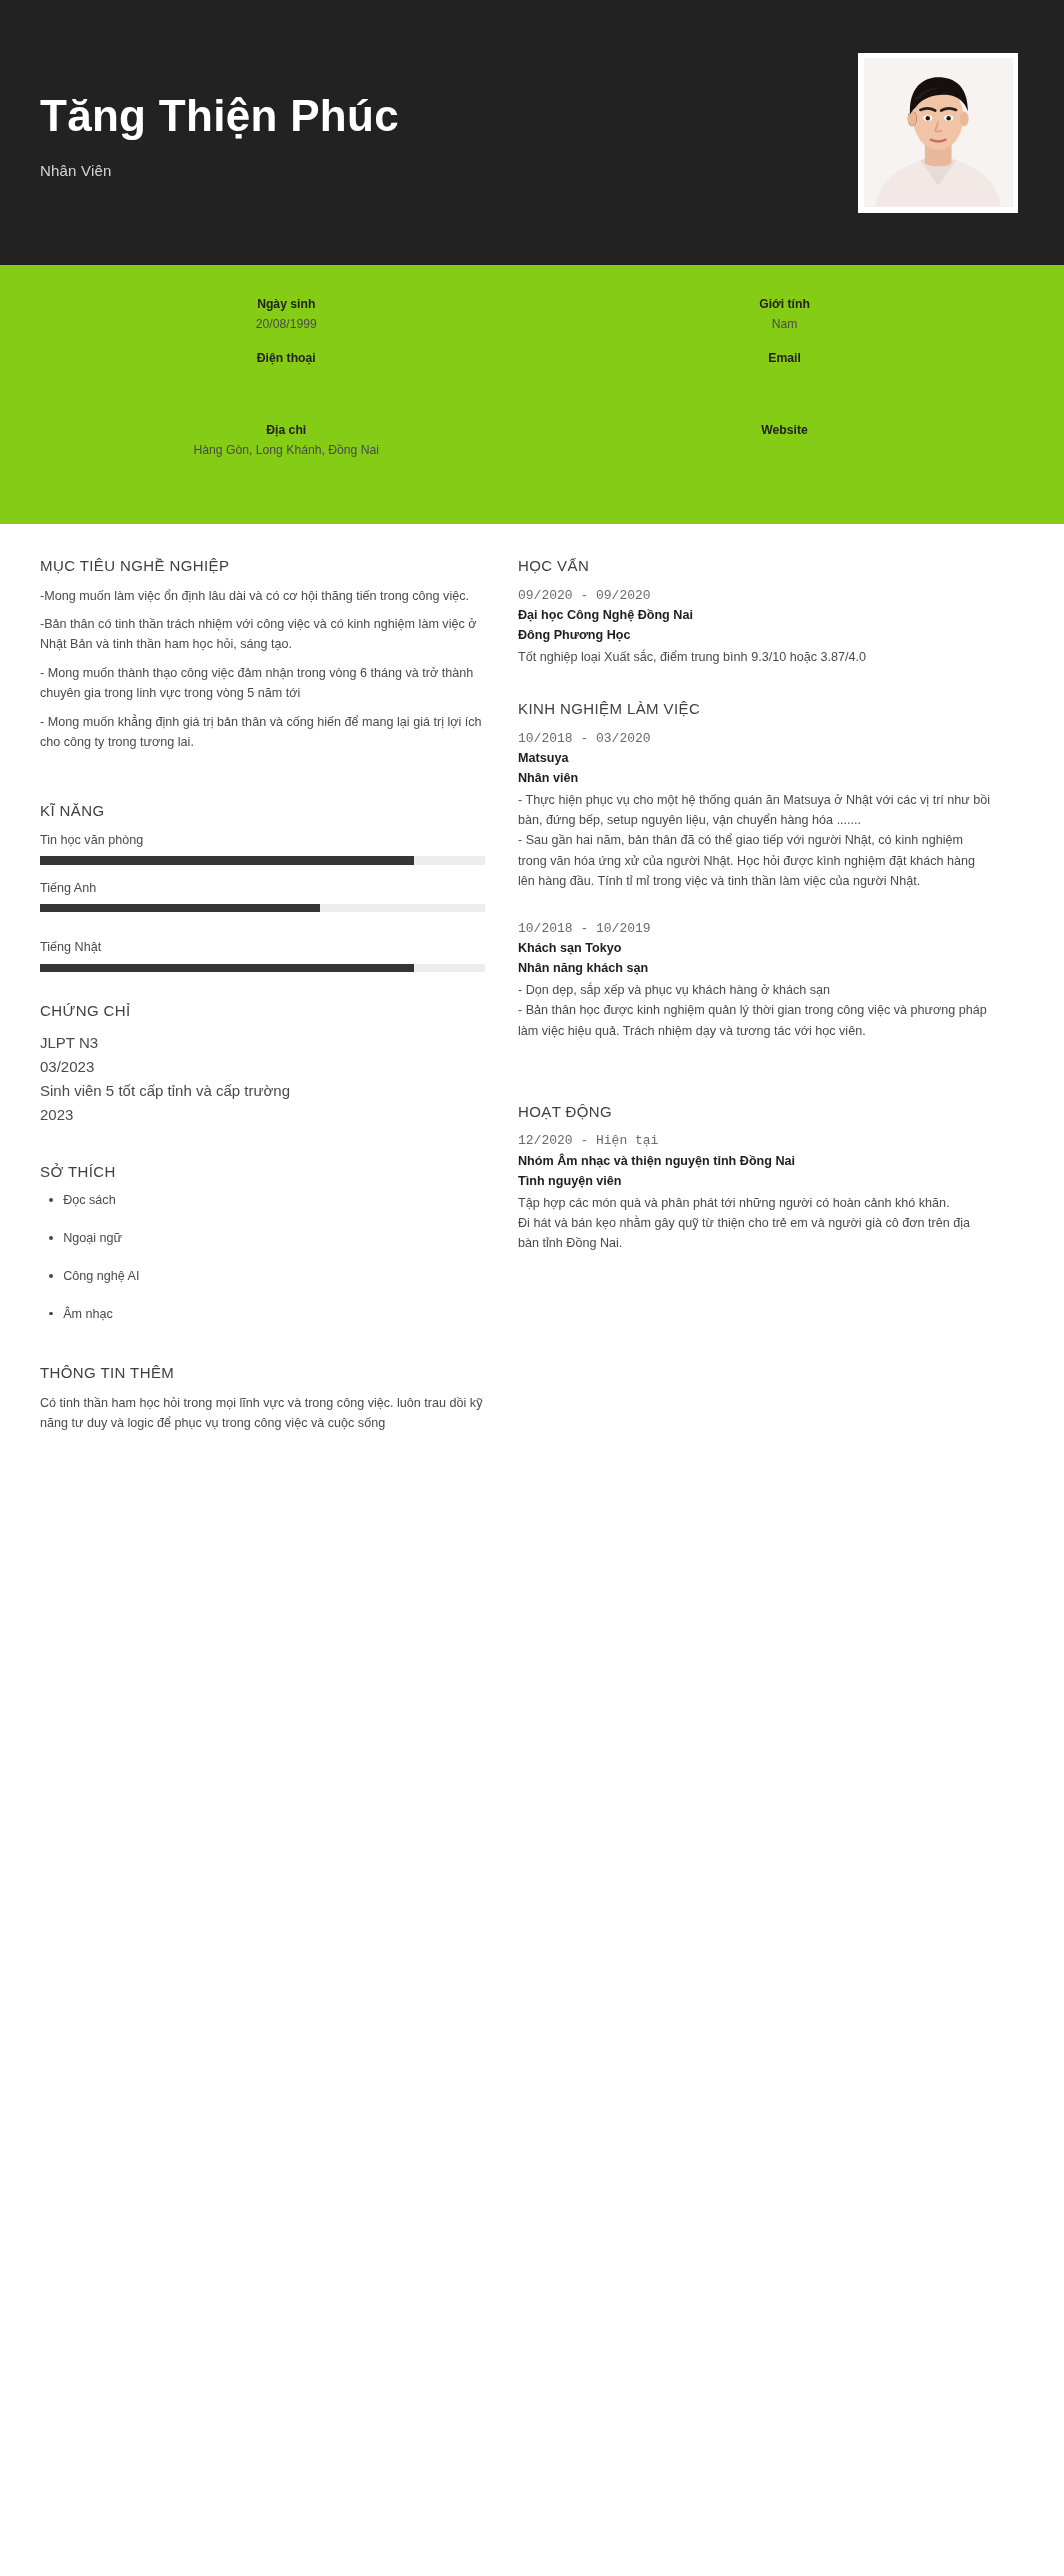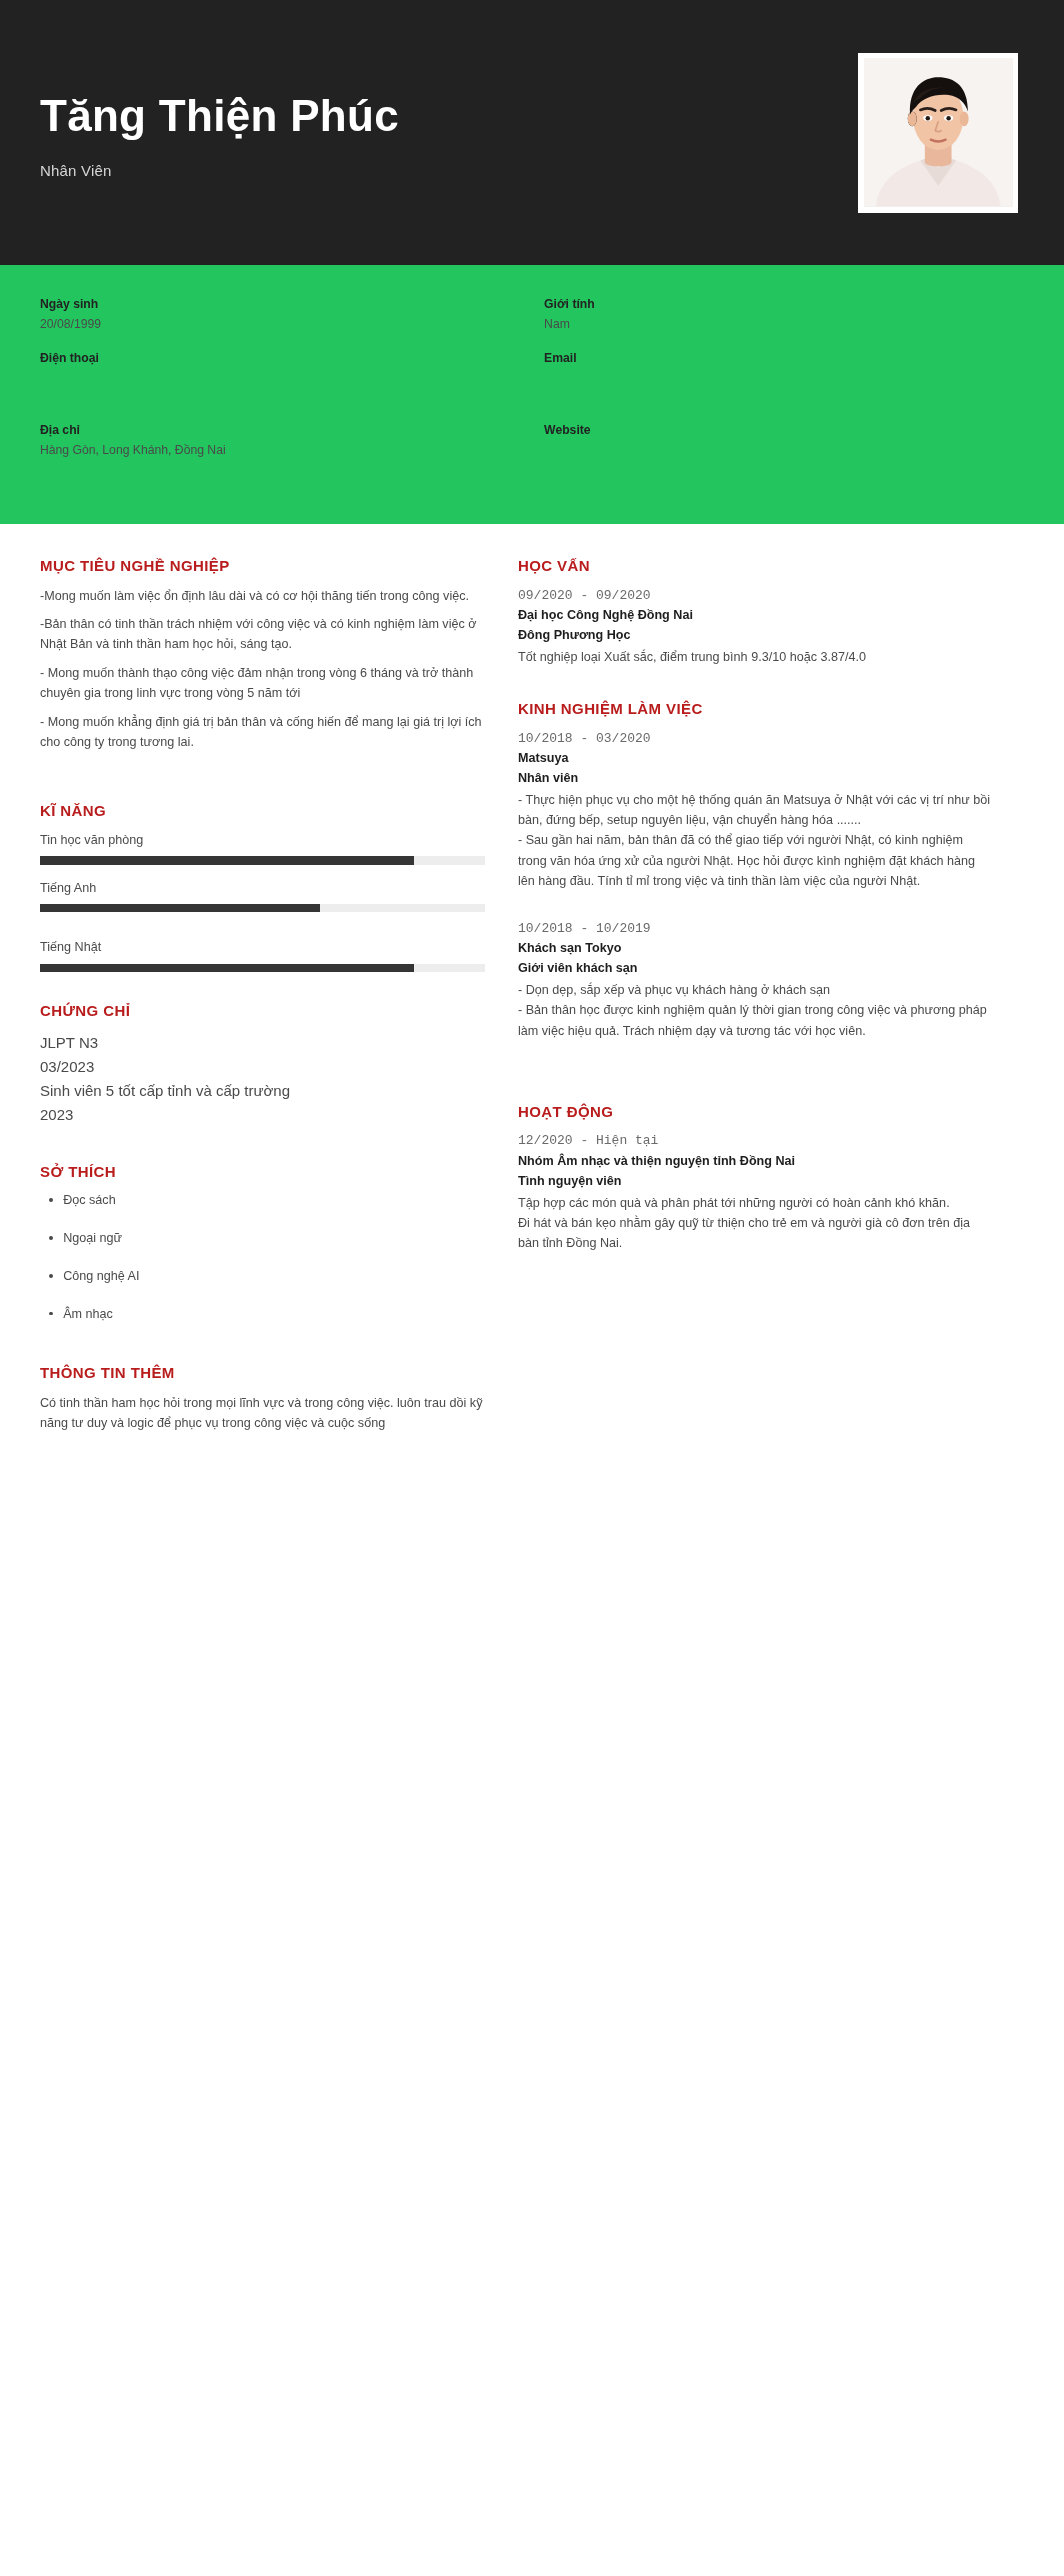--- a/index.html
+++ b/index.html
@@ -67,25 +67,26 @@
     width: 100%;
     height: 100%;
     background: #f4f0ee;
     position: relative;
     overflow: hidden;
   }
   .photo-inner svg { display:block; width:100%; height:100%; }
 
   
   .info-band {
-    background: #22c55e;
+    background: #84cc16;
     padding: 31px 40px 35px 40px;
     box-sizing: border-box;
     display: flex;
     min-height: 259px;
+    text-align: center;
   }
   .info-col {
     width: 50%;
     box-sizing: border-box;
   }
   .info-col.right { padding-left: 11.6px; }
   .info-item { margin-bottom: 16.7px; }
   .info-item:last-child { margin-bottom: 0; }
   .info-label {
     font-size: 12.2px;
@@ -117,22 +118,22 @@
   }
   .col-right {
     width: 473px;
     box-sizing: border-box;
   }
 
   .section { margin-bottom: 30px; }
   .section:last-child { margin-bottom: 0; }
   .section-title {
     font-size: 15px;
-    font-weight: 700;
-    color: #b91c1c;
+    font-weight: 400;
+    color: #404040;
     letter-spacing: 0.4px;
     margin: 0 0 11.6px 0;
     text-transform: uppercase;
   }
   .para {
     font-size: 12.6px;
     line-height: 1.62;
     color: #4a4a4a;
     margin: 0;
   }
@@ -391,21 +392,21 @@
           <div class="entry-date">10/2018 - 03/2020</div>
           <div class="entry-org">Matsuya</div>
           <div class="entry-role">Nhân viên</div>
           <div class="entry-desc">- Thực hiện phục vụ cho một hệ thống quán ăn Matsuya ở Nhật với các vị trí như bồi bàn, đứng bếp, setup nguyên liệu, vận chuyển hàng hóa .......</div>
           <div class="entry-desc">- Sau gần hai năm, bản thân đã có thể giao tiếp với người Nhật, có kinh nghiệm trong văn hóa ứng xử của người Nhật. Học hỏi được kình nghiệm đặt khách hàng lên hàng đầu. Tính tỉ mỉ trong việc và tinh thần làm việc của người Nhật.</div>
         </div>
 
         <div class="entry" style="margin-top:27px;">
           <div class="entry-date">10/2018 - 10/2019</div>
           <div class="entry-org">Khách sạn Tokyo</div>
-          <div class="entry-role">Giới viên khách sạn</div>
+          <div class="entry-role">Nhân năng khách sạn</div>
           <div class="entry-desc">- Dọn dẹp, sắp xếp và phục vụ khách hàng ở khách sạn</div>
           <div class="entry-desc">- Bản thân học được kinh nghiệm quản lý thời gian trong công việc và phương pháp làm việc hiệu quả. Trách nhiệm dạy và tương tác với học viên.</div>
         </div>
       </div>
 
       <div class="section" style="margin-top:62px;">
         <h2 class="section-title">HOẠT ĐỘNG</h2>
         <div class="entry">
           <div class="entry-date">12/2020 - Hiện tại</div>
           <div class="entry-org">Nhóm Âm nhạc và thiện nguyện tỉnh Đồng Nai</div>

